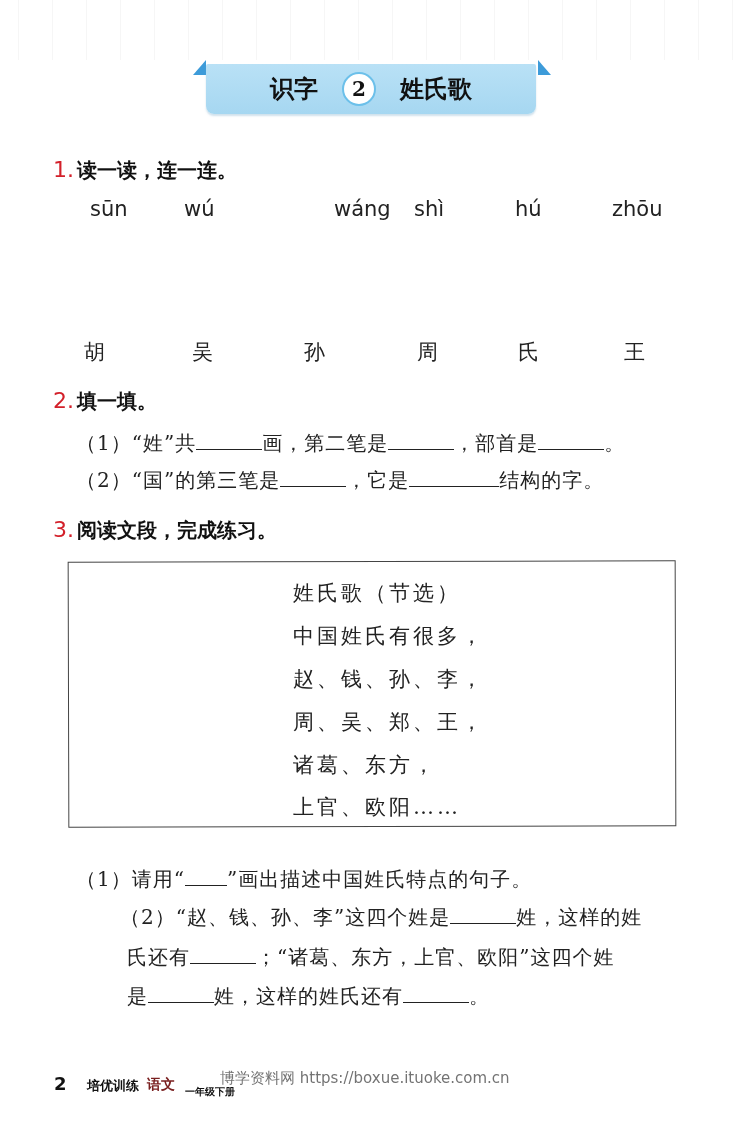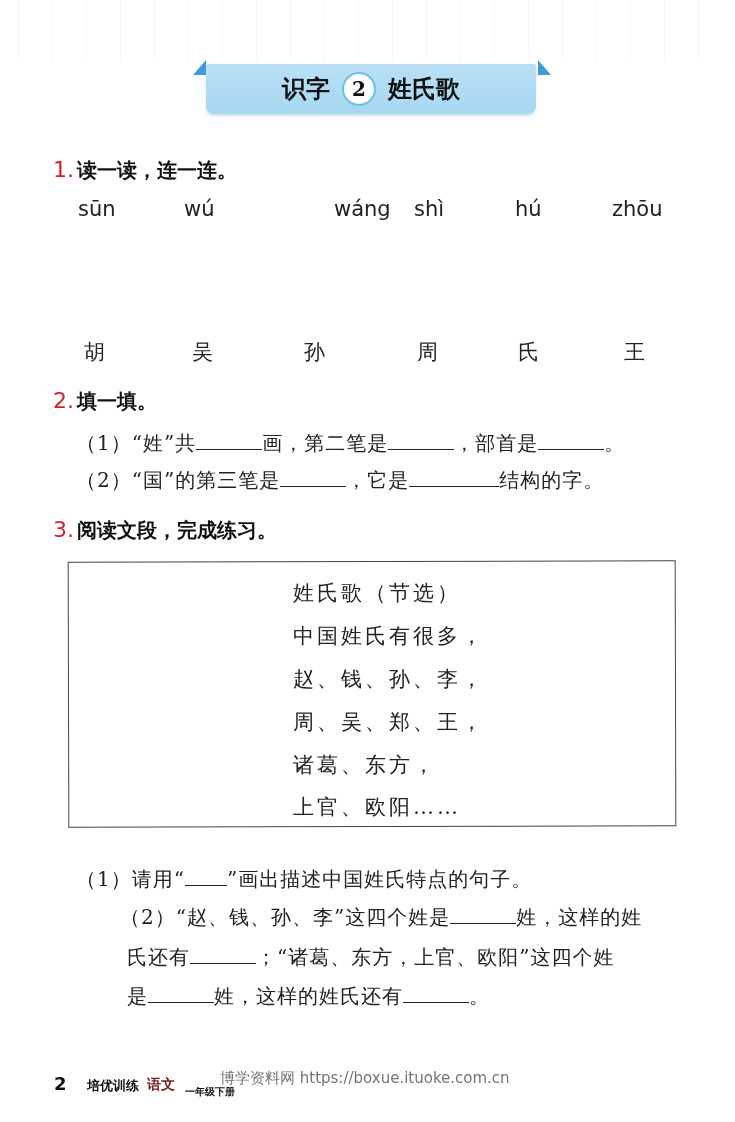--- a/index.html
+++ b/index.html
@@ -12,21 +12,21 @@
     background-image: repeating-linear-gradient(90deg, transparent 0 18px, rgba(0,0,0,0.05) 18px 19px, transparent 19px 34px);
     opacity: 0.7;
   }
   
   .banner-wrap { position: absolute; left: 193px; top: 60px; width: 358px; height: 58px; }
   .banner {
     position: absolute; left: 13px; top: 4px; width: 330px; height: 50px;
     background: linear-gradient(180deg, #b9e1f6 0%, #a6d7f1 100%);
     border-radius: 2px 2px 8px 8px;
     box-shadow: 0 2px 2px rgba(120,170,200,0.35);
-    display: flex; align-items: center; justify-content: center; gap: 12px;
+    display: flex; align-items: center; justify-content: center; gap: 24px;
     font-family: "DejaVu Sans", "Liberation Sans", sans-serif; font-weight: bold; font-size: 24px; color: #111;
   }
   .tri-left {
     position: absolute; left: 0; top: 0; width: 0; height: 0;
     border-left: 13px solid transparent; border-bottom: 15px solid #3d9bd9;
   }
   .tri-right {
     position: absolute; right: 0; top: 0; width: 0; height: 0;
     border-right: 13px solid transparent; border-bottom: 15px solid #3d9bd9;
   }
@@ -71,21 +71,21 @@
     <span class="num-circle">2</span>
     <span>姓氏歌</span>
   </div>
 </div>
 
 <div class="q-head" style="top:157px;">
   <span class="q-num">1.</span>
   <span>读一读，连一连。</span>
 </div>
 
-<span class="pinyin" style="left:78px;">sūn</span>
+<span class="pinyin" style="left:90px;">sūn</span>
 <span class="pinyin" style="left:184px;">wú</span>
 <span class="pinyin" style="left:286px;margin-left:48px;">wáng</span>
 <span class="pinyin" style="left:414px;">shì</span>
 <span class="pinyin" style="left:515px;">hú</span>
 <span class="pinyin" style="left:612px;">zhōu</span>
 
 <span class="hanzi" style="left:84px;">胡</span>
 <span class="hanzi" style="left:192px;">吴</span>
 <span class="hanzi" style="left:304px;">孙</span>
 <span class="hanzi" style="left:417px;">周</span>

